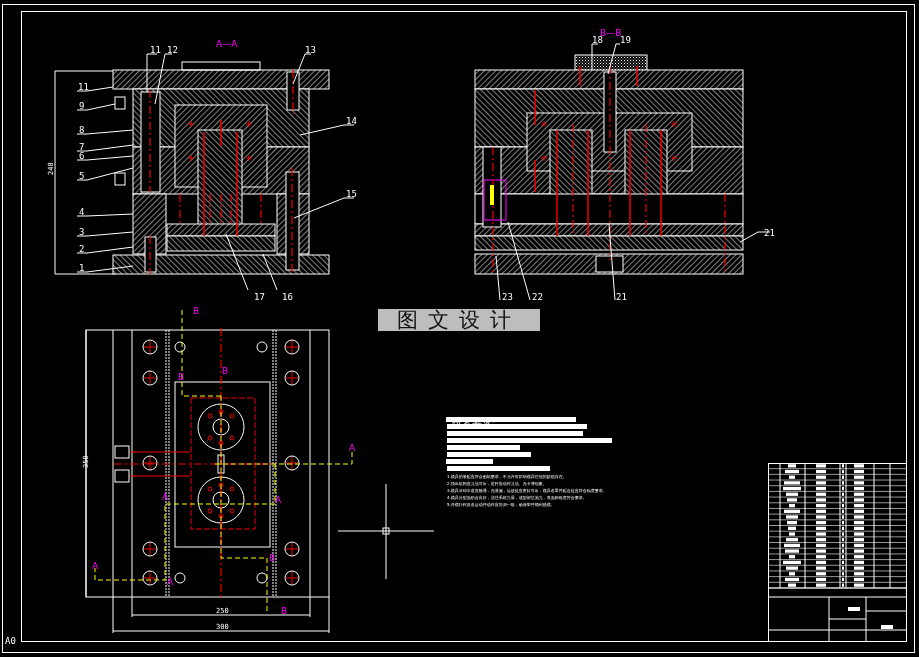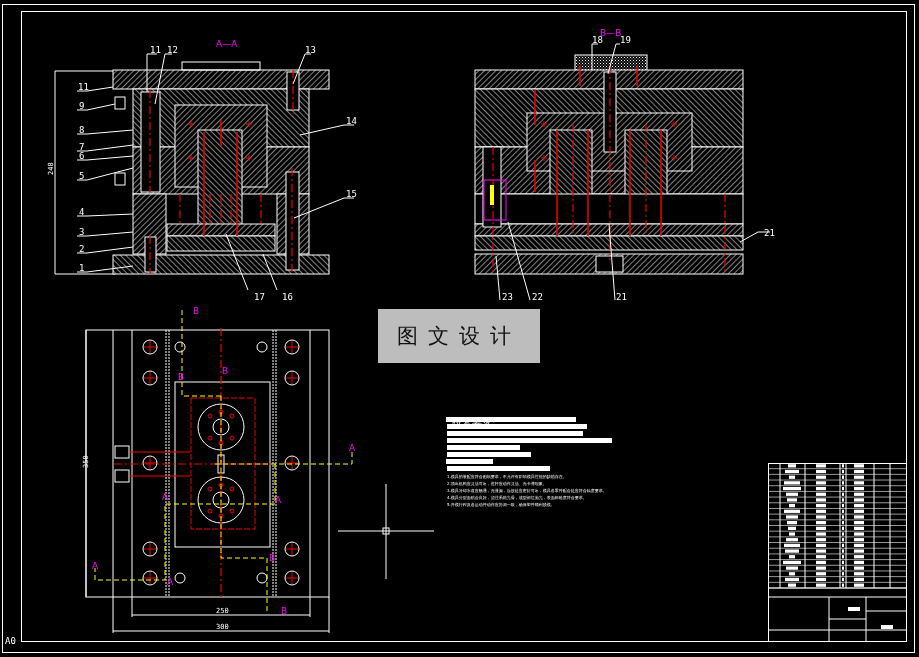--- a/index.html
+++ b/index.html
@@ -7,21 +7,21 @@
   svg{position:absolute;left:0;top:0;}
   .ln{stroke:#fff;stroke-width:1;fill:none;}
   .hatch{fill:url(#hatch);stroke:#fff;stroke-width:1;}
   .hatch2{fill:url(#hatch2);stroke:#fff;stroke-width:1;}
   .xh{fill:url(#xhatch);stroke:#fff;stroke-width:1;}
   .cl{stroke:#e00;stroke-width:1.2;stroke-dasharray:8 3 2 3;fill:none;}
   .clsolid{stroke:#e00;stroke-width:1.5;fill:none;}
   .yl{stroke:#ff0;stroke-width:1;stroke-dasharray:5 3;fill:none;}
   .lbl{fill:#fff;font-size:9px;font-family:"DejaVu Sans Mono",monospace;}
   .mag{fill:#f0f;font-size:9px;font-family:"DejaVu Sans",sans-serif;}
-  .watermark{position:absolute;left:378px;top:309px;width:162px;height:54px;background:#bdbdbd;
+  .watermark{position:absolute;left:378px;top:309px;width:162px;height:22px;background:#bdbdbd;
     color:#111;font-family:"DejaVu Serif",serif;font-size:21px;letter-spacing:10px;
     display:flex;align-items:center;justify-content:center;}
   .tech-title{position:absolute;left:452px;top:416px;color:#fff;font-size:10px;font-weight:normal;}
   .tech-bar{position:absolute;height:5px;background:#fff;}
   .tech-note{position:absolute;color:#fff;font-size:4px;line-height:5px;white-space:nowrap;}
   .dim{fill:#fff;font-size:7px;font-family:"DejaVu Sans Mono",monospace;}
 </style>
 </head>
 <body>
 

